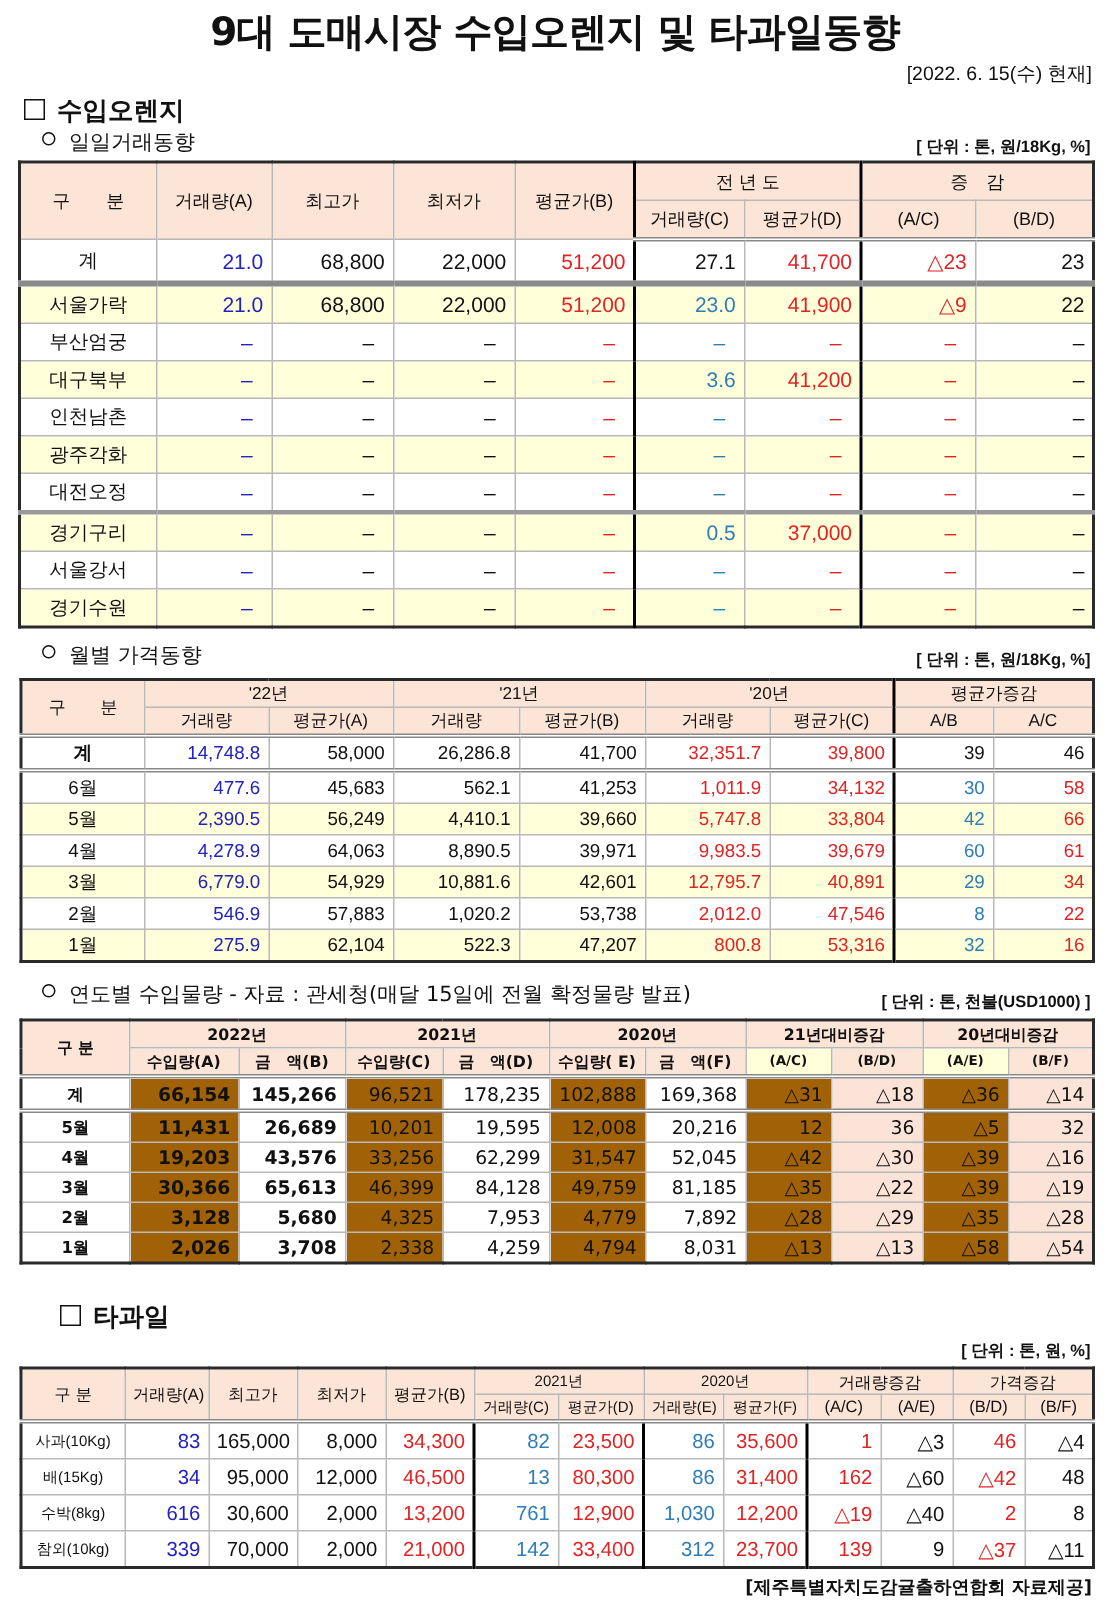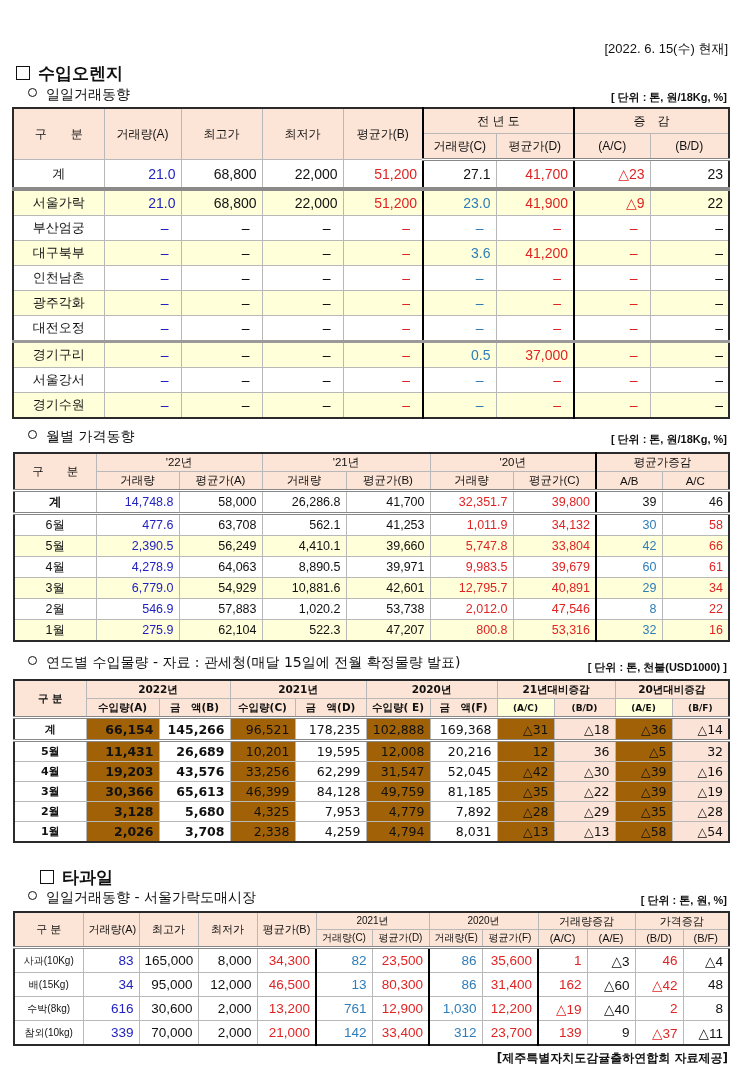--- a/index.html
+++ b/index.html
@@ -68,20 +68,21 @@
   .t4 th.sm { font-size: 10px; }
   .t4 thead tr:last-child th { border-bottom: 3px double #888; }
   .t4 td { height: 23px; font-size: 13.5px; }
   .t4 td.lbl { font-size: 10px; padding: 0 2px; }
 </style>
 </head>
 <body>
 
 <div id="page">
 
+  <div class="abs title">9대 도매시장 수입오렌지 및 타과일동향</div>
   <div class="abs date">[2022. 6. 15(수) 현재]</div>
 
   <div class="abs sec" style="top:62px;">
     <span class="box"></span><span>수입오렌지</span>
   </div>
   <div class="abs sub" style="top:86px;">
     <span class="bul"></span><span>일일거래동향</span>
   </div>
   <div class="abs unit" style="top:90px;">[ 단위 : 톤, 원/18Kg, %]</div>
 
@@ -272,21 +273,21 @@
         <td>26,286.8</td>
         <td class="dl">41,700</td>
         <td class="red">32,351.7</td>
         <td class="red dl">39,800</td>
         <td class="blk bl">39</td>
         <td class="blk dl">46</td>
       </tr>
       <tr>
         <td class="c">6월</td>
         <td class="blue">477.6</td>
-        <td class="dl">63,708</td>
+        <td class="dl">45,683</td>
         <td>562.1</td>
         <td class="dl">41,253</td>
         <td class="red">1,011.9</td>
         <td class="red dl">34,132</td>
         <td class="lblue bl">30</td>
         <td class="red dl">58</td>
       </tr>
       <tr class="y">
         <td class="c">5월</td>
         <td class="blue">2,390.5</td>
@@ -464,23 +465,20 @@
         <td class="pc">△13</td>
         <td class="yc">△58</td>
         <td class="pc">△54</td>
       </tr>
     </tbody>
   </table>
 
 
   <div class="abs sec" style="top:866px;padding-left:24px;">
     <span class="box"></span><span>타과일</span>
-  </div>
-  <div class="abs sub" style="top:889px;">
-    <span class="bul"></span><span>일일거래동향 - 서울가락도매시장</span>
   </div>
   <div class="abs unit" style="top:893px;">[ 단위 : 톤, 원, %]</div>
 
   <table class="t4">
     <colgroup>
       <col style="width:69px">
         <col style="width:56px">
         <col style="width:59px">
         <col style="width:59px">
         <col style="width:59px">

